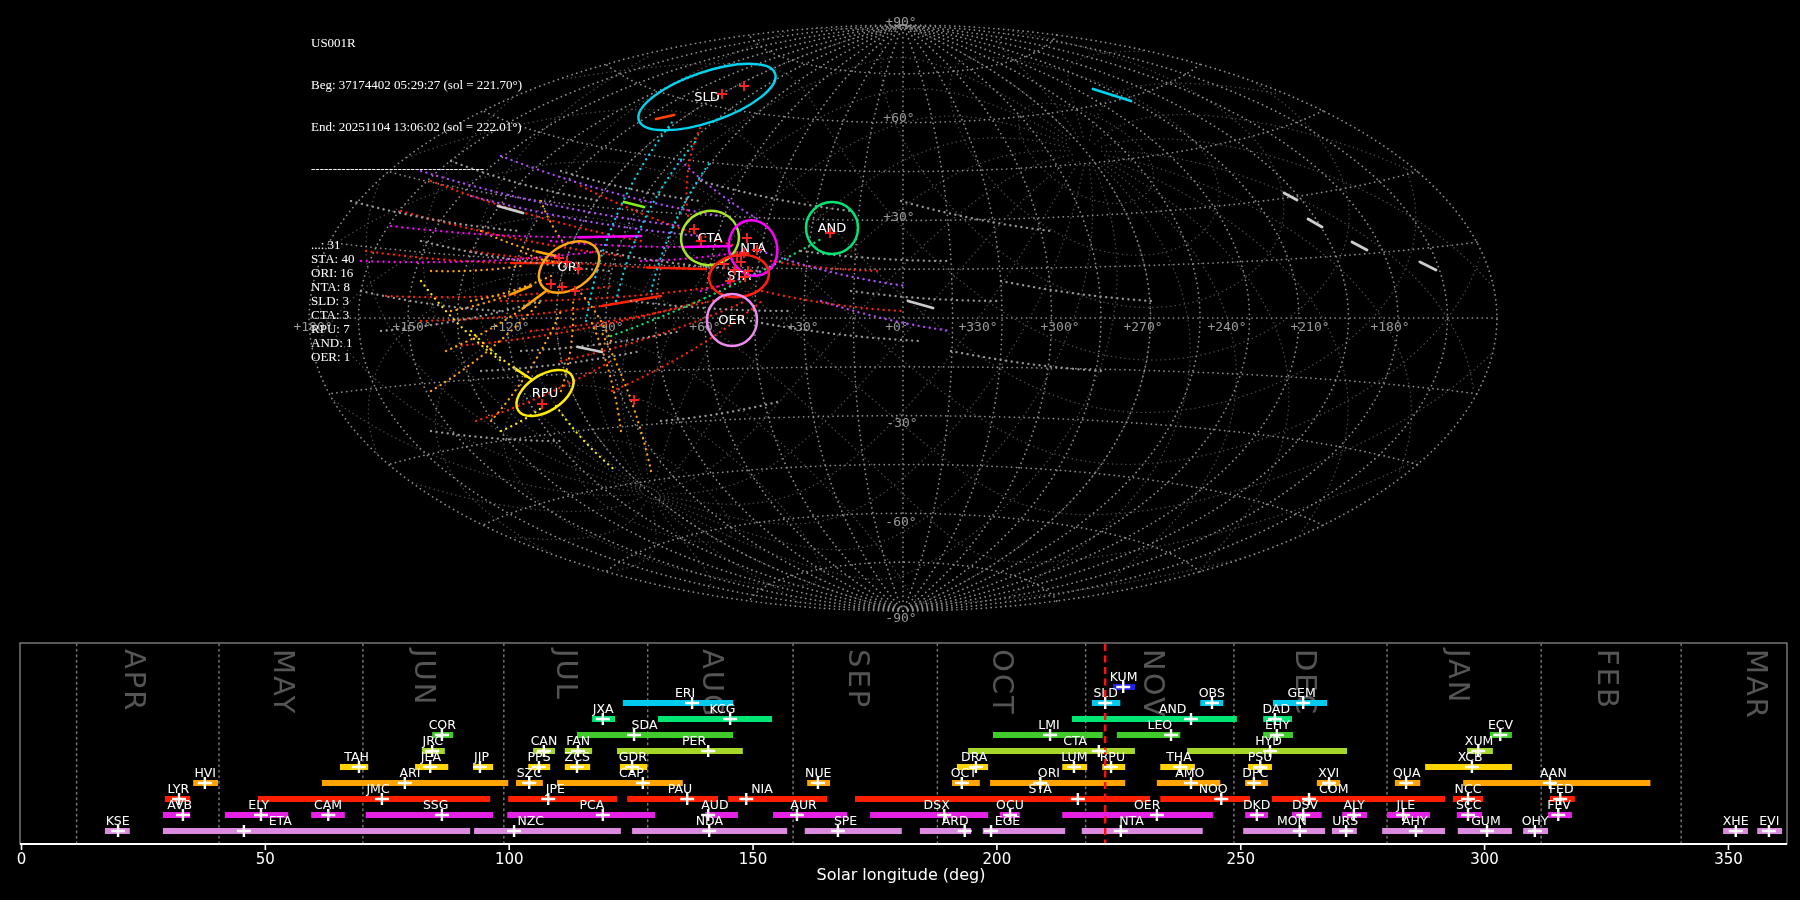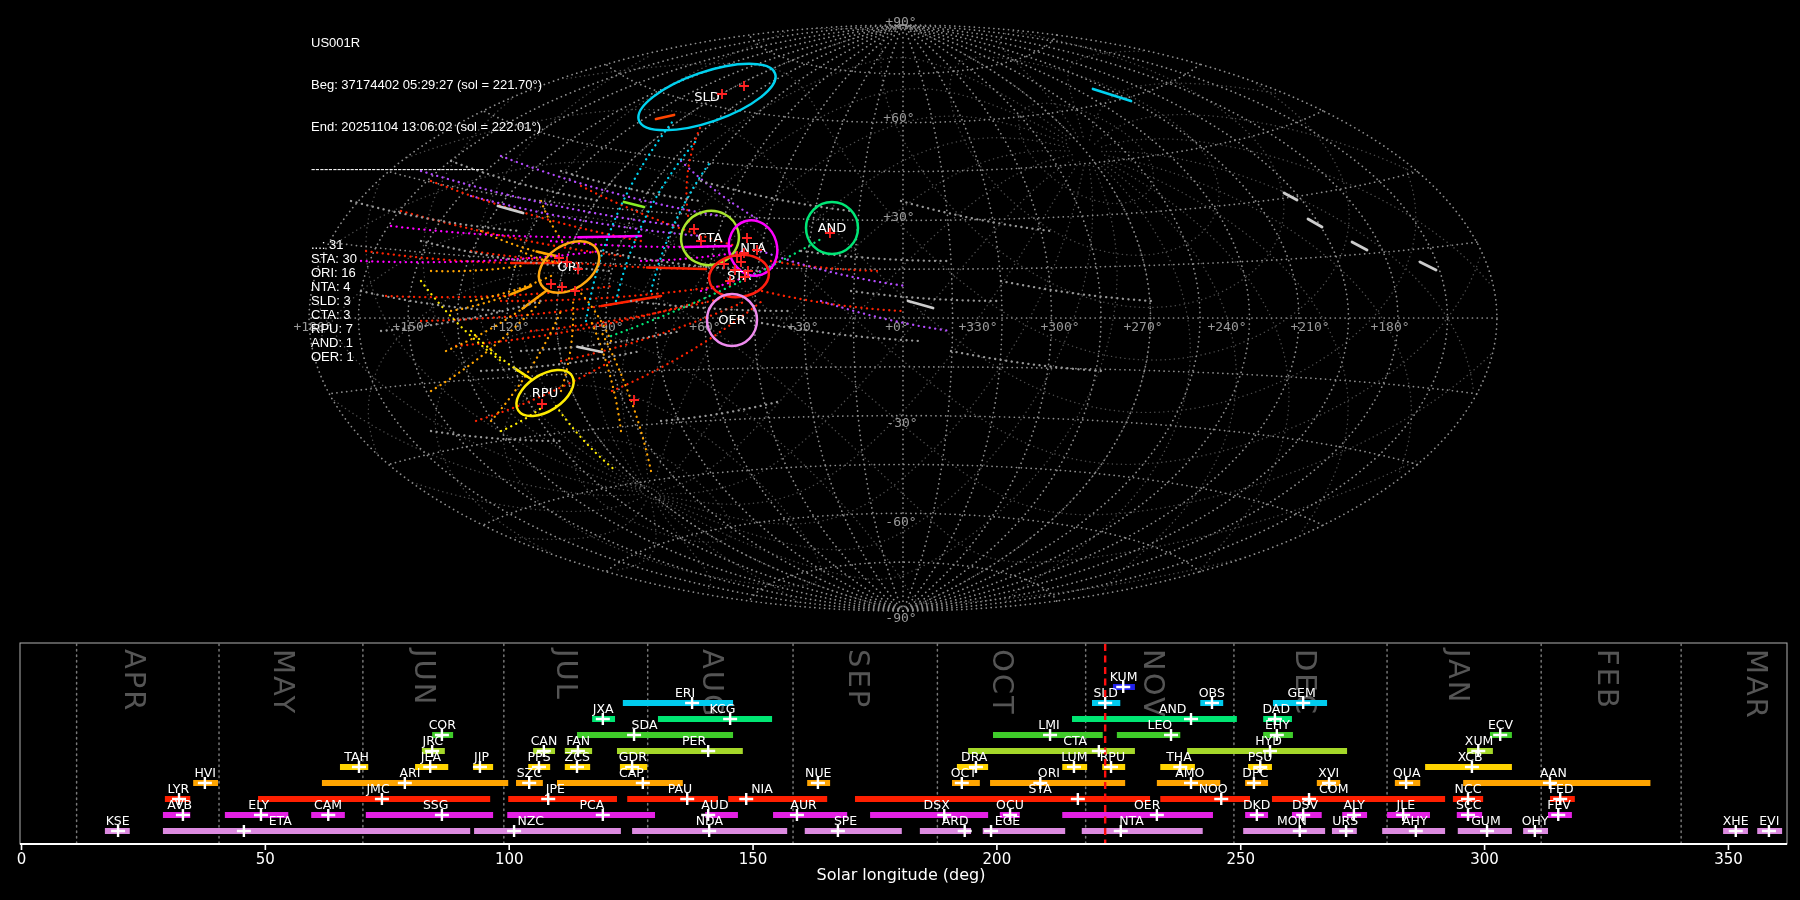--- a/index.html
+++ b/index.html
@@ -1,18 +1,18 @@
 <!DOCTYPE html>
 <html><head>
 <meta charset="utf-8">
 <style>
   html,body{margin:0;padding:0;background:#000;width:1800px;height:900px;overflow:hidden;}
   #stage{position:relative;width:1800px;height:900px;background:#000;font-family:"DejaVu Sans",sans-serif;}
   #plot{position:absolute;left:0;top:0;}
-  .stats{position:absolute;left:311px;top:8px;color:#fff;font-family:Liberation Sans, sans-serif;
+  .stats{position:absolute;left:311px;top:8px;color:#fff;font-family:Liberation Serif, serif;
          font-size:13px;line-height:14px;white-space:pre;}
   .stats .sep{letter-spacing:0px;}
   .stats .gap{height:6px;}
   text{font-family:"DejaVu Sans",sans-serif;}
   .mono{font-family:"DejaVu Sans Mono",monospace;}
 </style>
 </head>
 <body>
 
 <div id="stage">
@@ -568,15 +568,15 @@
       </g>
     <text id="axis-title" x="901" y="880" text-anchor="middle" font-size="16" fill="#ffffff">Solar longitude (deg)</text>
   </svg>
 
   <div class="stats">
     <div>US001R</div>
     <div>Beg: 37174402 05:29:27 (sol = 221.70°)</div>
     <div>End: 20251104 13:06:02 (sol = 222.01°)</div>
     <div class="sep">----------------------------------------</div>
     <div class="gap"></div>
-    <div id="counts"><div>...: 31</div><div>STA: 30</div><div>ORI: 16</div><div>NTA: 4</div><div>SLD: 3</div><div>CTA: 3</div><div>RPU: 7</div><div>AND: 1</div><div>OER: 1</div></div>
+    <div id="counts"><div>...: 31</div><div>STA: 40</div><div>ORI: 16</div><div>NTA: 8</div><div>SLD: 3</div><div>CTA: 3</div><div>RPU: 7</div><div>AND: 1</div><div>OER: 1</div></div>
   </div>
 </div>
 
 </body></html>

